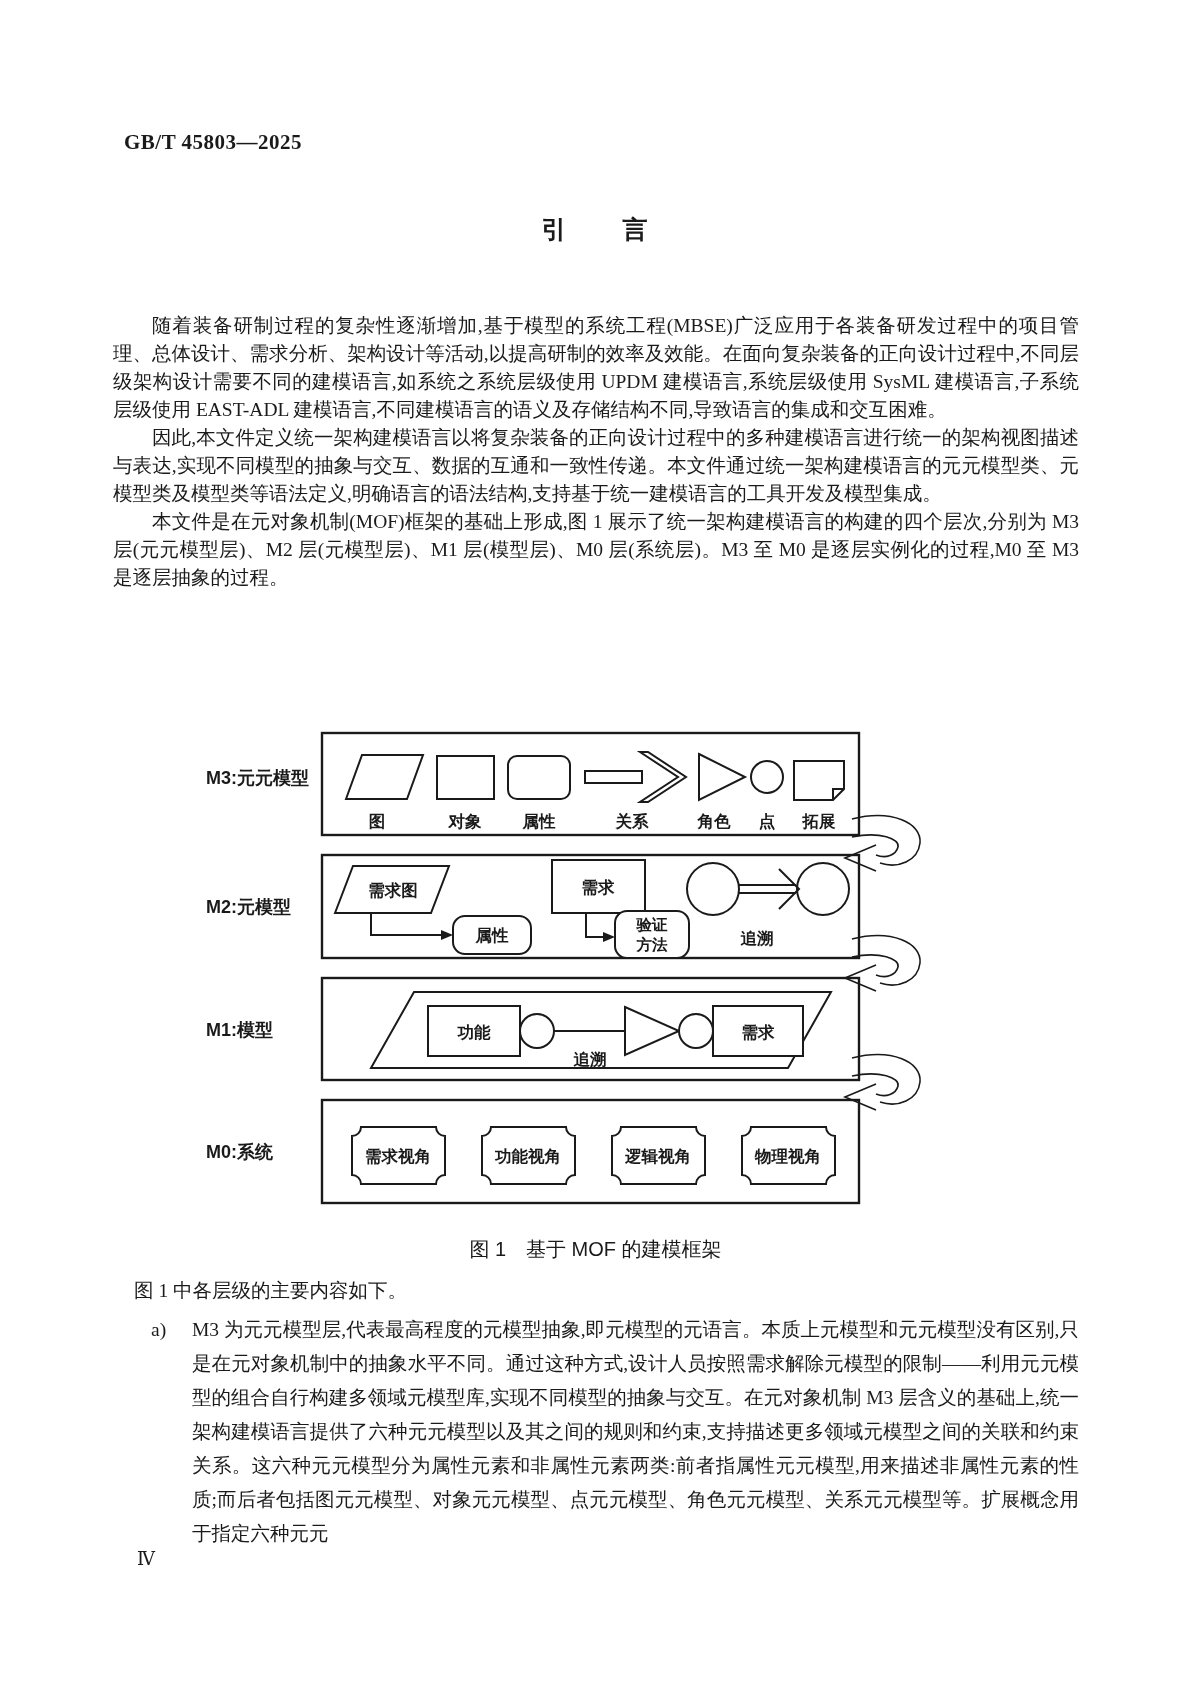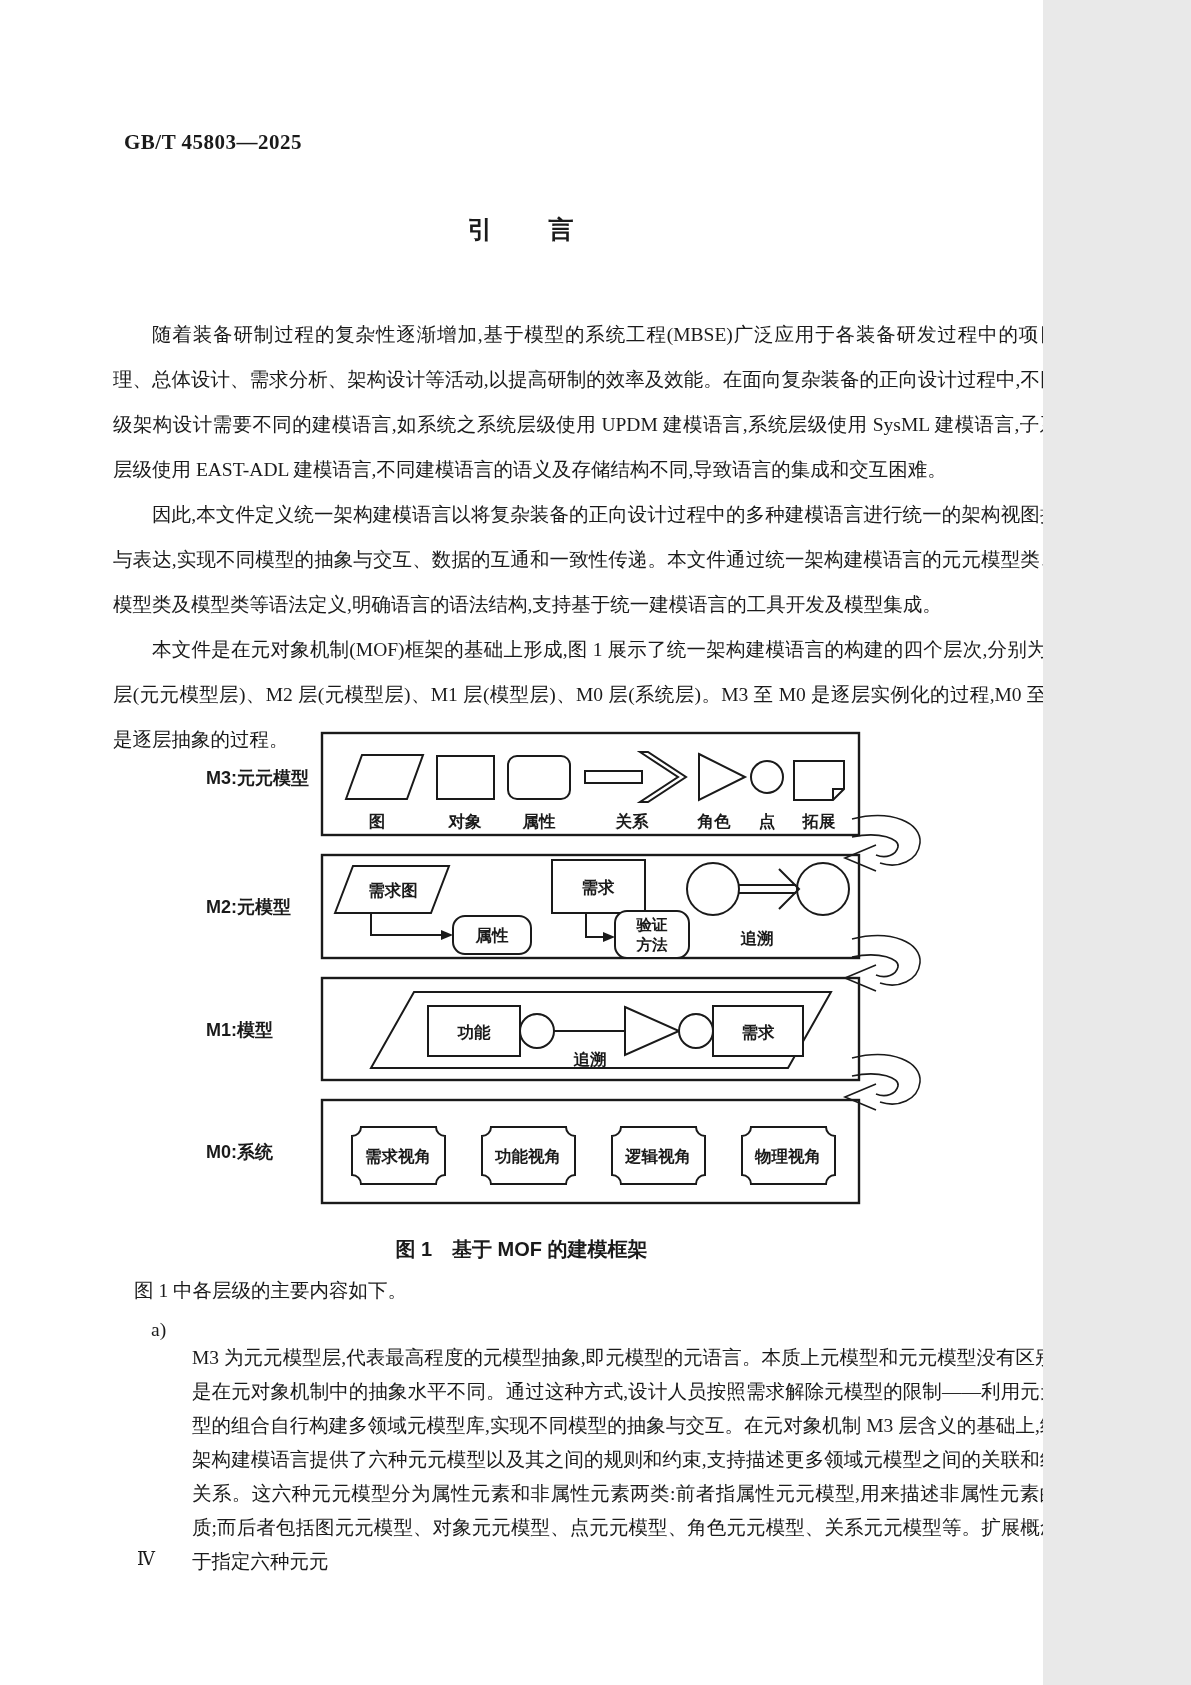--- a/index.html
+++ b/index.html
@@ -1,28 +1,28 @@
 <!DOCTYPE html>
 <html><head>
 <meta charset="utf-8">
 <style>
   html,body{margin:0;padding:0;background:#e9e9e9;}
-  .page{position:relative;width:1043px;height:1685px;background:#ffffff;
+  .page{position:relative;width:1191px;height:1685px;background:#ffffff;
         font-family:"Liberation Serif","DejaVu Serif",serif;color:#1a1a1a;overflow:hidden;}
   .doc-number{position:absolute;left:124px;top:130px;font-size:21px;font-weight:bold;letter-spacing:.5px;}
   .page-title{position:absolute;left:0;right:0;top:213px;text-align:center;font-size:25px;font-weight:bold;
               font-family:"Liberation Sans","DejaVu Sans",sans-serif;letter-spacing:2px;}
-  .body-text{position:absolute;left:113px;top:312px;width:966px;font-size:19.5px;line-height:45px;text-align:justify;}
+  .body-text{position:absolute;left:113px;top:312px;width:966px;font-size:19.5px;line-height:28px;text-align:justify;}
   .body-text p{margin:0;text-indent:2em;}
-  .figure-caption{position:absolute;left:0;right:0;top:1236px;text-align:center;font-size:20px;font-weight:bold;
+  .figure-caption{position:absolute;left:0;right:0;top:1236px;text-align:center;font-size:20px;font-weight:normal;
                   font-family:"Liberation Sans","DejaVu Sans",sans-serif;}
   .list-intro{position:absolute;left:134px;top:1277px;font-size:19.5px;}
   .list-item{position:absolute;left:151px;top:1313px;width:928px;display:flex;font-size:19.5px;line-height:34px;}
   .list-marker{flex:0 0 41px;}
-  .list-text{flex:1;text-align:justify;margin-top:28px;}
+  .list-text{flex:1;text-align:justify;}
   .page-number{position:absolute;left:137px;top:1548px;font-size:18px;}
   .diagram{position:absolute;left:185px;top:715px;width:790px;height:500px;}
   .diagram text{font-family:"Liberation Sans","DejaVu Sans",sans-serif;font-weight:bold;fill:#1a1a1a;}
   .diagram .layer-label{font-size:18px;}
   .diagram .shape-label{font-size:16.5px;text-anchor:middle;}
   .diagram .node-label{font-size:16.5px;text-anchor:middle;}
   .diagram .node-label-sm{font-size:15.5px;text-anchor:middle;}
   .ln{fill:none;stroke:#1a1a1a;stroke-width:2;}
   .shp{fill:#ffffff;stroke:#1a1a1a;stroke-width:2;}
   .box{fill:none;stroke:#1a1a1a;stroke-width:2.4;}

